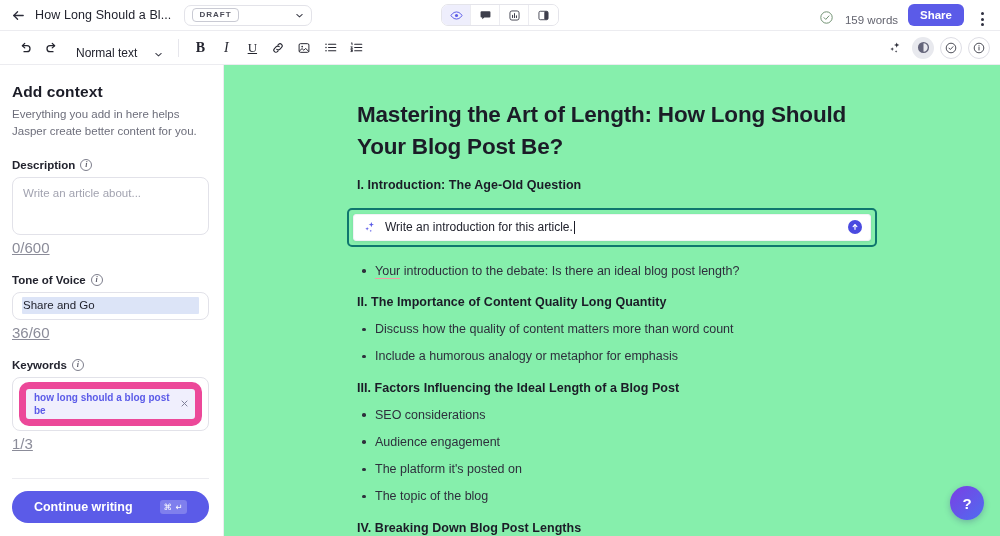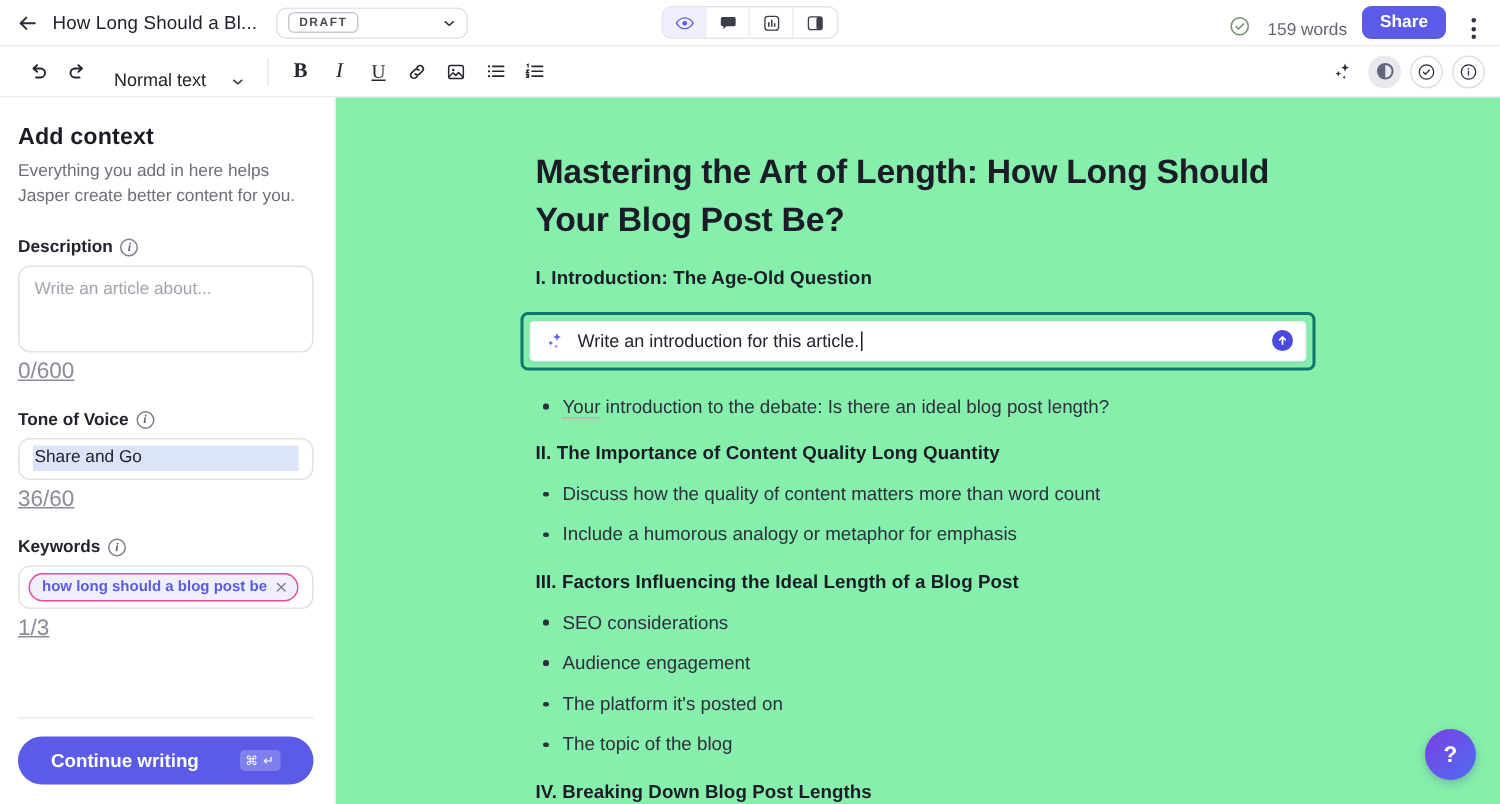--- a/index.html
+++ b/index.html
@@ -142,21 +142,21 @@
     border-radius: 1px; line-height: 1.2;
   }
   .counter { font-size: 15px; color: #8b8c99; text-align: left; margin-top: 4px; text-decoration: underline; }
   .chips-box {
     border: 1px solid #e2e2e9; border-radius: 8px;
     min-height: 27px; padding: 4px 6px; display: flex; flex-wrap: wrap; gap: 4px;
     align-items: center; cursor: text; background: #fff;
   }
   .chip {
     display: inline-flex; align-items: center; gap: 5px;
-    background: #f0effd; border: 1px solid #ec4899; border-radius: 10px;
+    background: #f0effd; border: 7px solid #ec4899; border-radius: 10px;
     color: #5b5be8; font-size: 10px; font-weight: 700;
     padding: 2px 6px 2px 8px; line-height: 1.3;
   }
   .chip-x { color: #7c7d96; cursor: pointer; display: flex; align-items: center; }
   .sidebar-footer {
     margin-top: auto; padding: 12px 0 13px 0;
     border-top: 1px solid #ececf0;
   }
   .continue-btn {
     width: 100%; height: 32px; border: none; border-radius: 16px;

